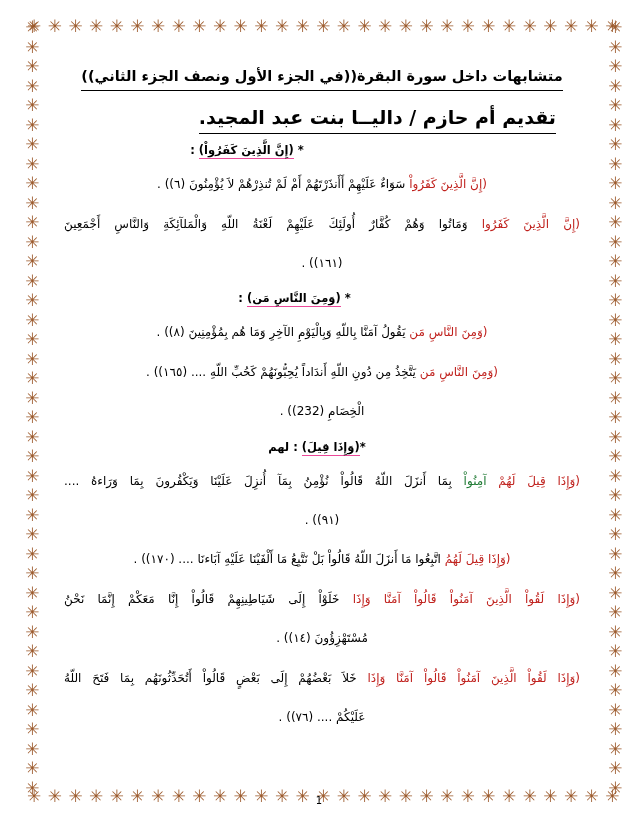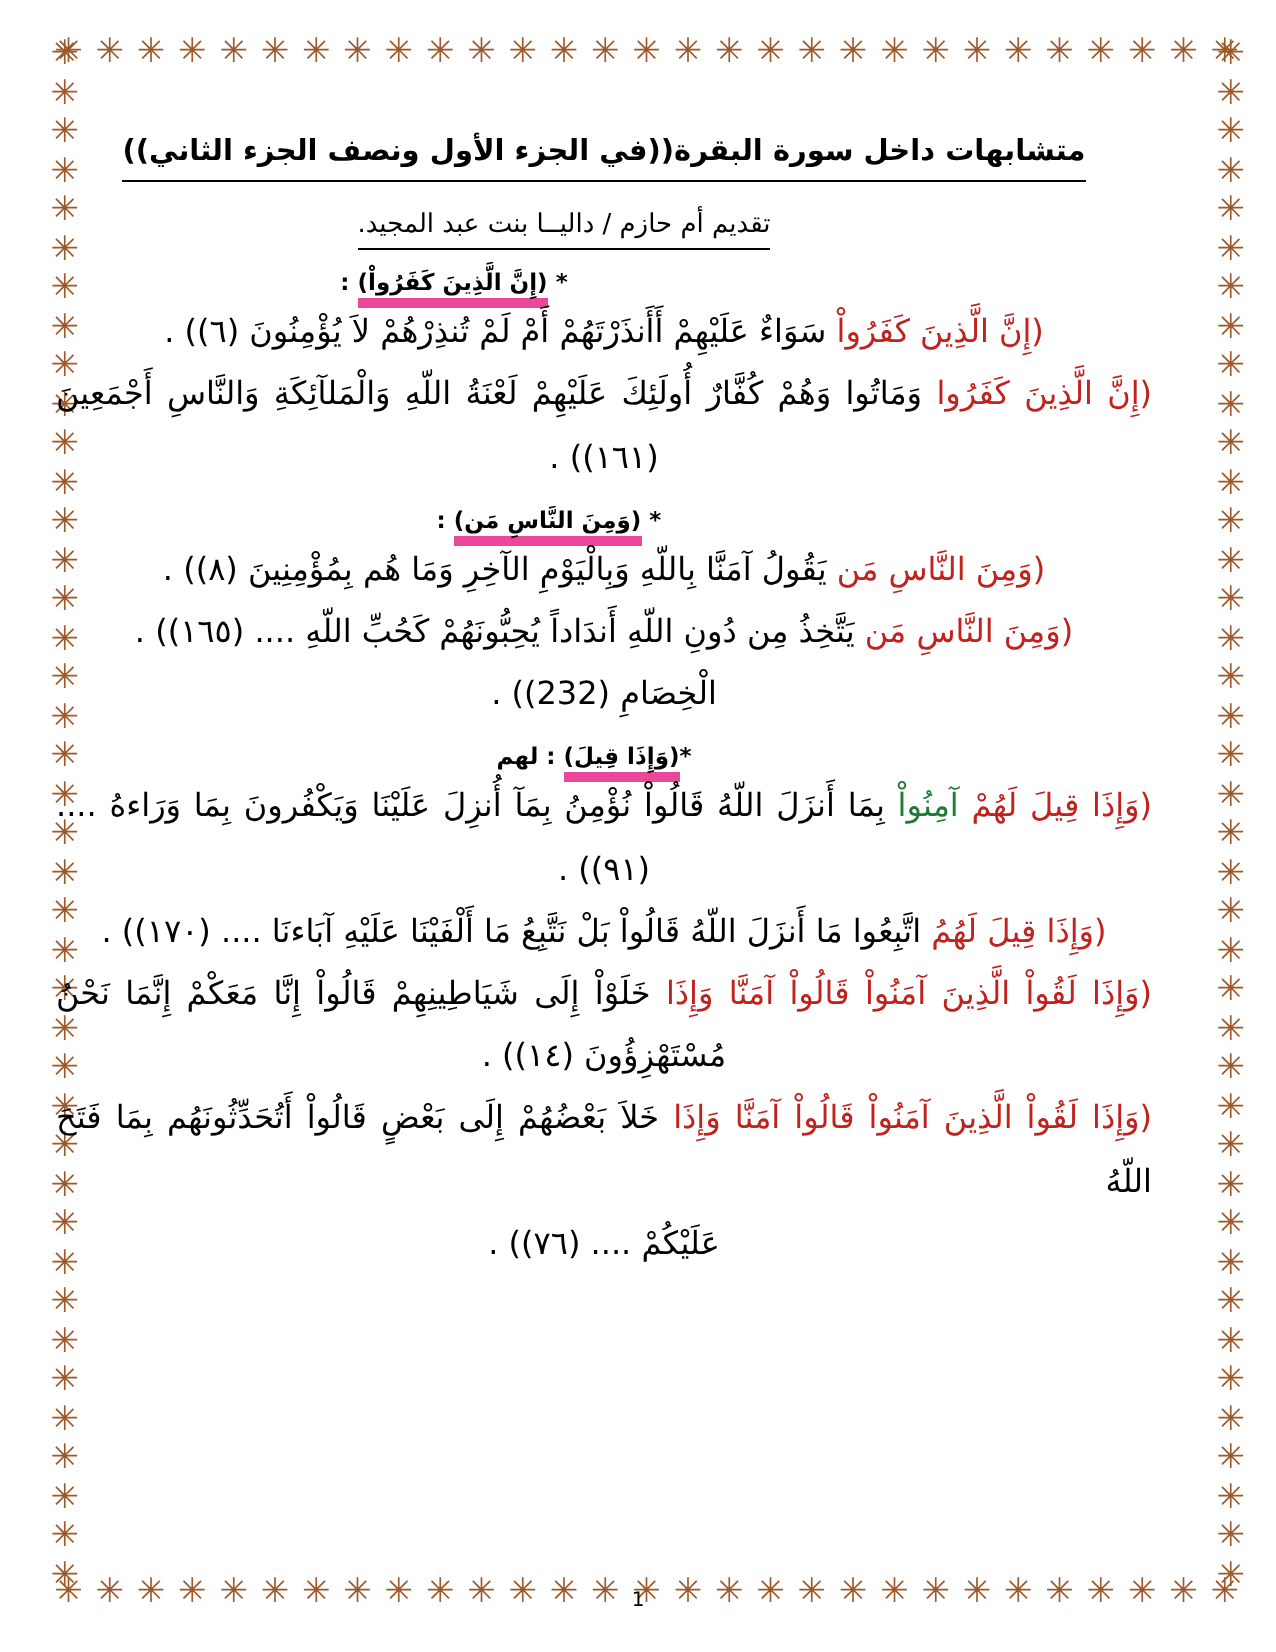--- a/index.html
+++ b/index.html
@@ -49,21 +49,21 @@
   .border-right span {
     display: block;
     height: 19.5px;
     line-height: 19.5px;
   }
 
   
   .content {
     position: absolute;
     top: 52px;
-    left: 28px;
+    left: 48px;
     width: 548px;
     height: 716px;
     direction: rtl;
     text-align: right;
     color: #000;
   }
 
   .doc-title {
     text-align: center;
     font-size: 14.5px;
@@ -71,54 +71,54 @@
     line-height: 1.5;
     margin: 14px 0 0 0;
   }
   .doc-title .u {
     border-bottom: 1.2px solid #000;
     padding-bottom: 2px;
     display: inline-block;
   }
 
   .doc-subtitle {
-    text-align: center;
-    font-size: 13px;
-    font-weight: normal;
+    text-align: right;
+    font-size: 19px;
+    font-weight: bold;
     line-height: 1.5;
     margin: 12px 0 0 0;
     padding-right: 40px;
   }
   .doc-subtitle .u {
     border-bottom: 1.2px solid #000;
     padding-bottom: 2px;
     display: inline-block;
   }
 
   
   .section-head {
     font-size: 11.5px;
     font-weight: bold;
     margin: 9px 0 2px 0;
     text-align: center;
     padding-right: 120px;
   }
   .section-head .hl {
-    border-bottom: 5px solid #ec4899;
+    border-bottom: 1px solid #ec4899;
     padding-bottom: 1px;
   }
   .section-head.indent-a { padding-right: 150px; }
   .section-head.indent-b { padding-right: 55px; }
   .section-head.indent-c { padding-right: 10px; }
 
   
   .verse {
-    font-size: 16px;
+    font-size: 12px;
     line-height: 1.95;
-    margin: 0;
+    margin: 16px;
     text-align: justify;
     text-align-last: center;
     letter-spacing: 0.1px;
   }
   .verse.c  { text-align: center; text-align-last: center; }
   .verse.wide { text-align: justify; text-align-last: justify; }
 
   .k-red   { color: #c0221e; }
   .k-green { color: #1f7a34; }
   .k-black { color: #000000; }

